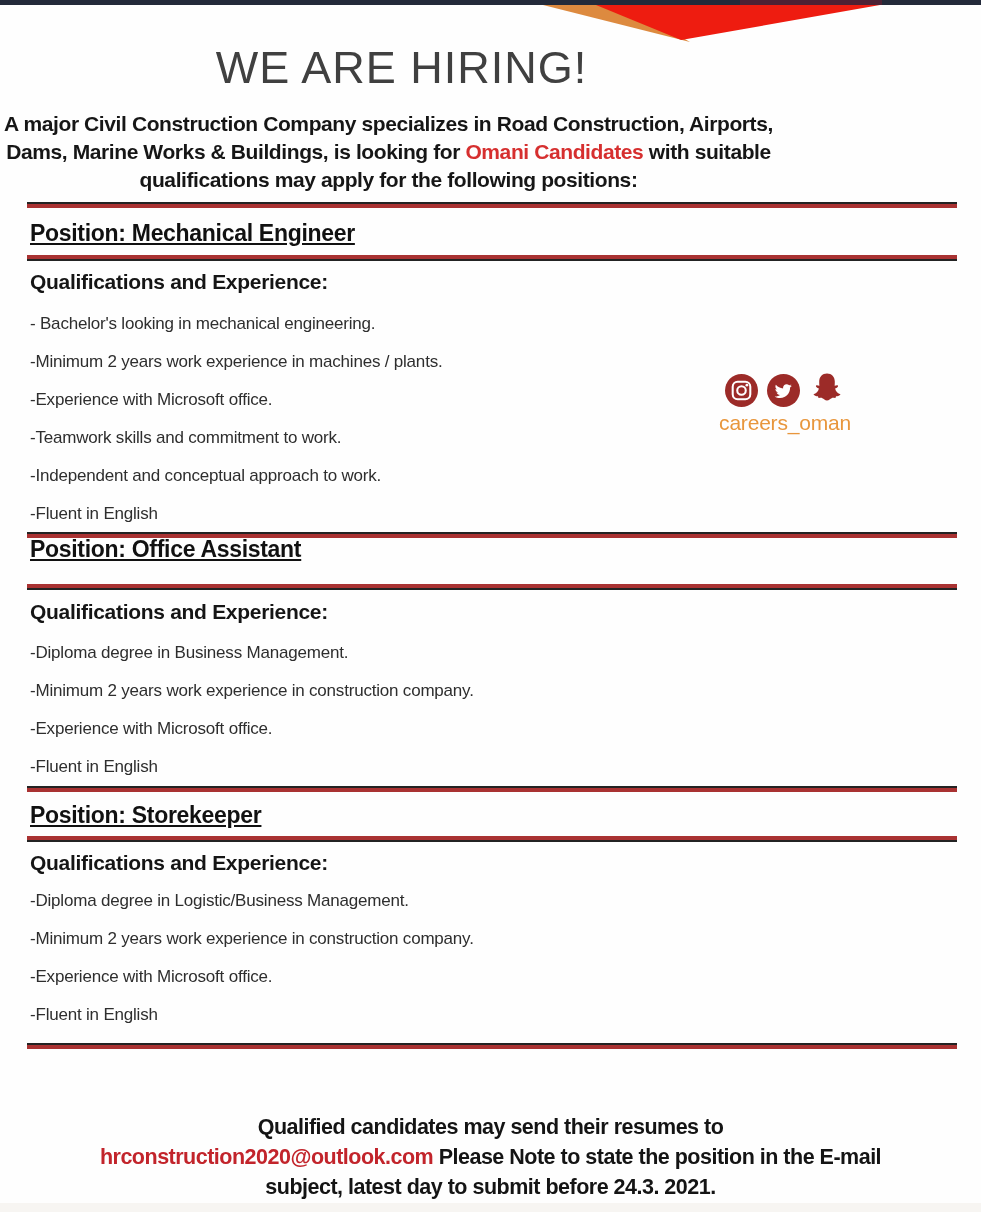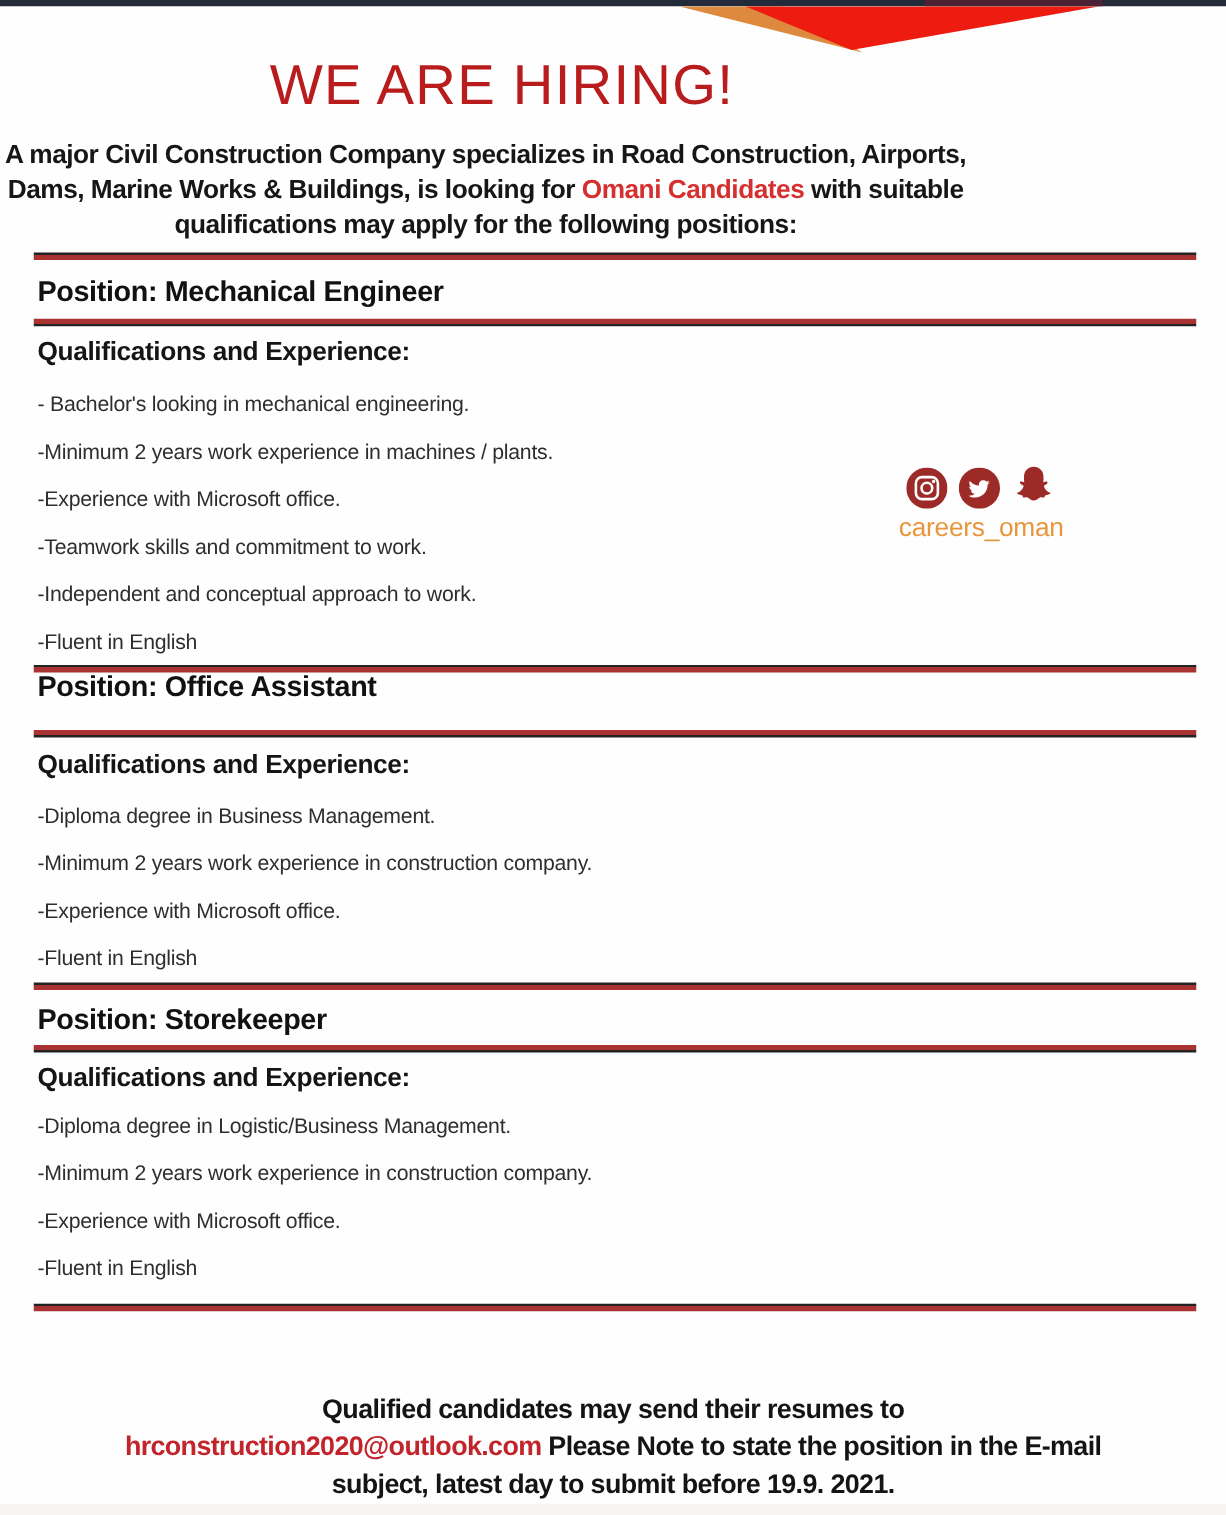--- a/index.html
+++ b/index.html
@@ -22,21 +22,21 @@
   .tri-red{
     left:596px;top:5px;width:284px;height:35px;
     background:#ee1c10;
     clip-path:polygon(0 0,100% 0,30% 100%);
   }
   
   .title{
     position:absolute;left:0;top:42px;width:803px;margin:0;
     text-align:center;
     font-size:45px;font-weight:400;letter-spacing:1px;
-    color:#b91c1c;
+    color:#404040;
   }
   
   .intro{
     position:absolute;left:0;top:110px;width:777px;
     text-align:center;color:#161616;
     font-size:21px;font-weight:bold;letter-spacing:-0.4px;
     line-height:28px;
   }
   .intro-line{white-space:nowrap;}
   .red-text{color:#d62f2f;}
@@ -45,21 +45,21 @@
   .rule-above{background:linear-gradient(to bottom,#232323 0 2px,#a93232 2px 6px);}
   .rule-below{background:linear-gradient(to bottom,#a93232 0 4px,#232323 4px 6px);}
   #rule1{top:202px;} #rule2{top:255px;}
   #rule3{top:532px;} #rule4{top:584px;}
   #rule5{top:786px;} #rule6{top:836px;}
   #rule7{top:1043px;}
   
   .pos{
     position:absolute;left:30px;margin:0;
     font-size:23px;font-weight:bold;color:#111;
-    letter-spacing:-0.3px;line-height:28px;white-space:nowrap;
+    letter-spacing:-0.3px;line-height:28px;white-space:nowrap;text-decoration:underline;
   }
   #pos1{top:219px;} #pos2{top:535px;} #pos3{top:801px;}
   .sub{
     position:absolute;left:30px;margin:0;
     font-size:21px;font-weight:bold;color:#151515;
     letter-spacing:-0.3px;line-height:26px;white-space:nowrap;
   }
   #sub1{top:269px;} #sub2{top:599px;} #sub3{top:850px;}
   
   .items{
@@ -165,17 +165,17 @@
     <li>-Diploma degree in Logistic/Business Management.</li>
     <li>-Minimum 2 years work experience in construction company.</li>
     <li>-Experience with Microsoft office.</li>
     <li>-Fluent in English</li>
   </ul>
 
   <div class="rule rule-above" id="rule7"></div>
   <div class="footer">
     <div class="f-line"><span>Qualified candidates may send their resumes to</span></div>
     <div class="f-line"><a class="email">hrconstruction2020@outlook.com</a><span> Please Note to state the position in the E-mail</span></div>
-    <div class="f-line"><span>subject, latest day to submit before 19.9. 2021.</span></div>
+    <div class="f-line"><span>subject, latest day to submit before 24.3. 2021.</span></div>
   </div>
 
   <div class="bottom-strip"></div>
 </div>
 
 </body></html>

